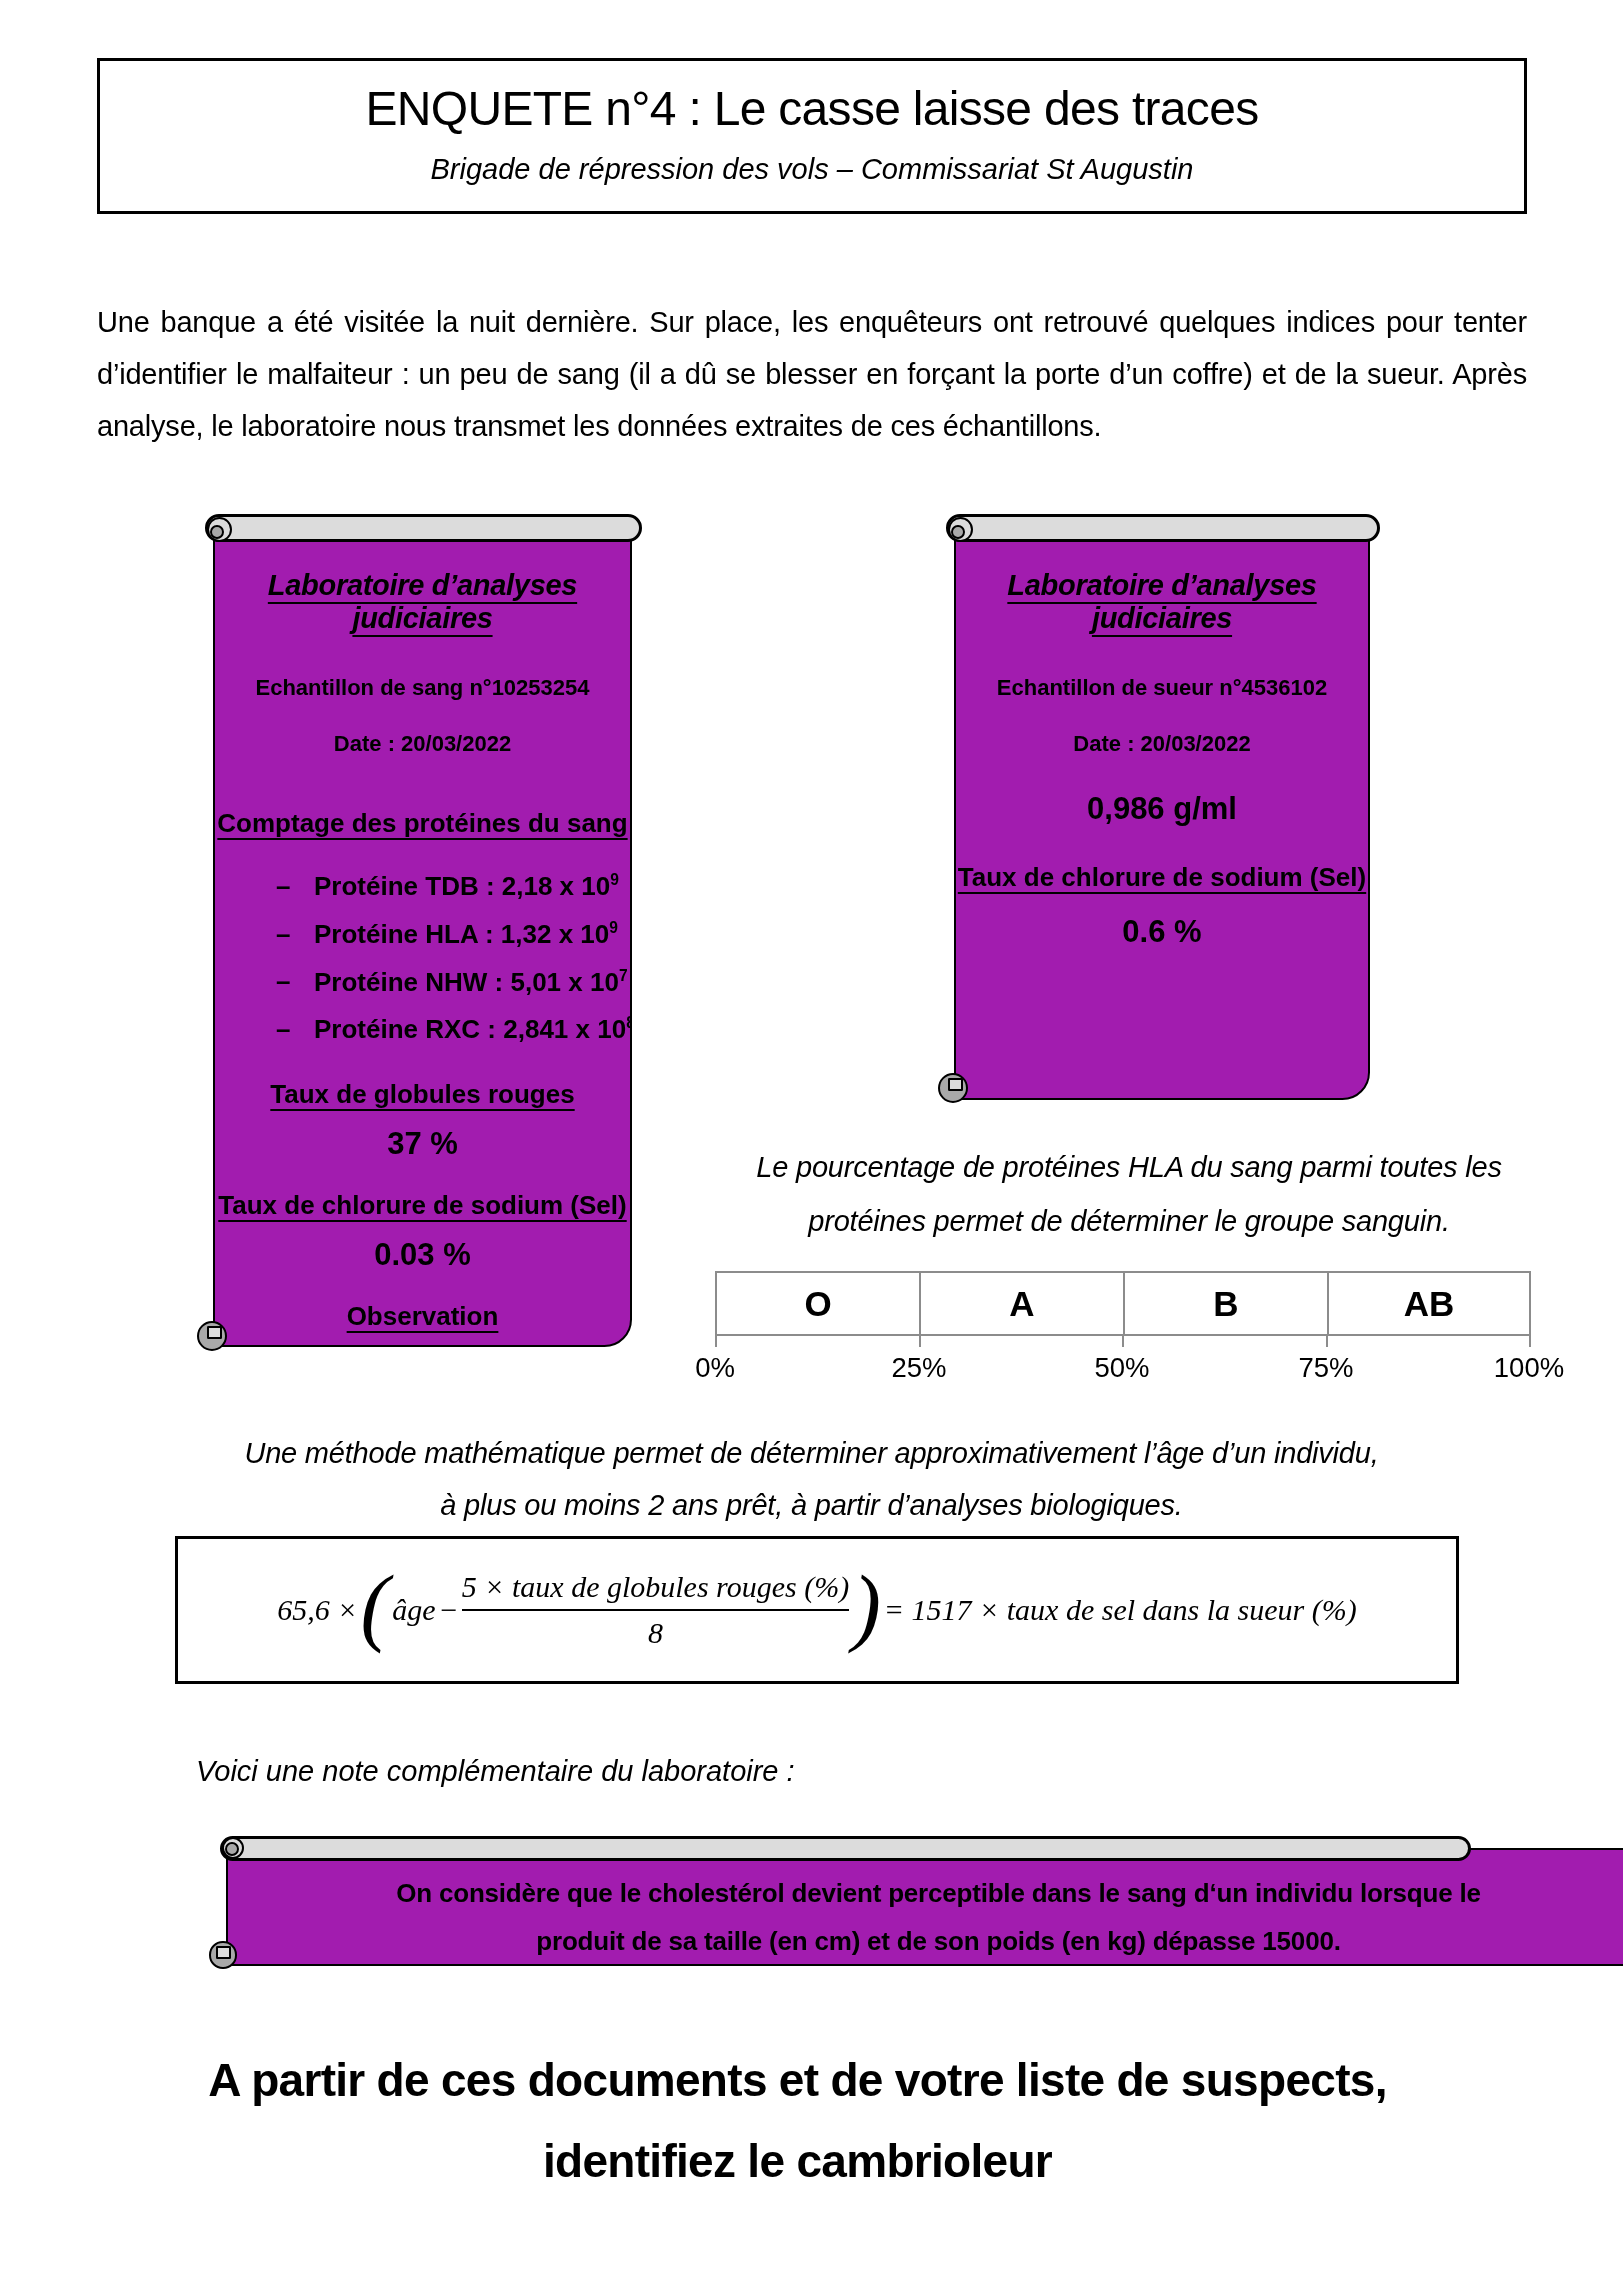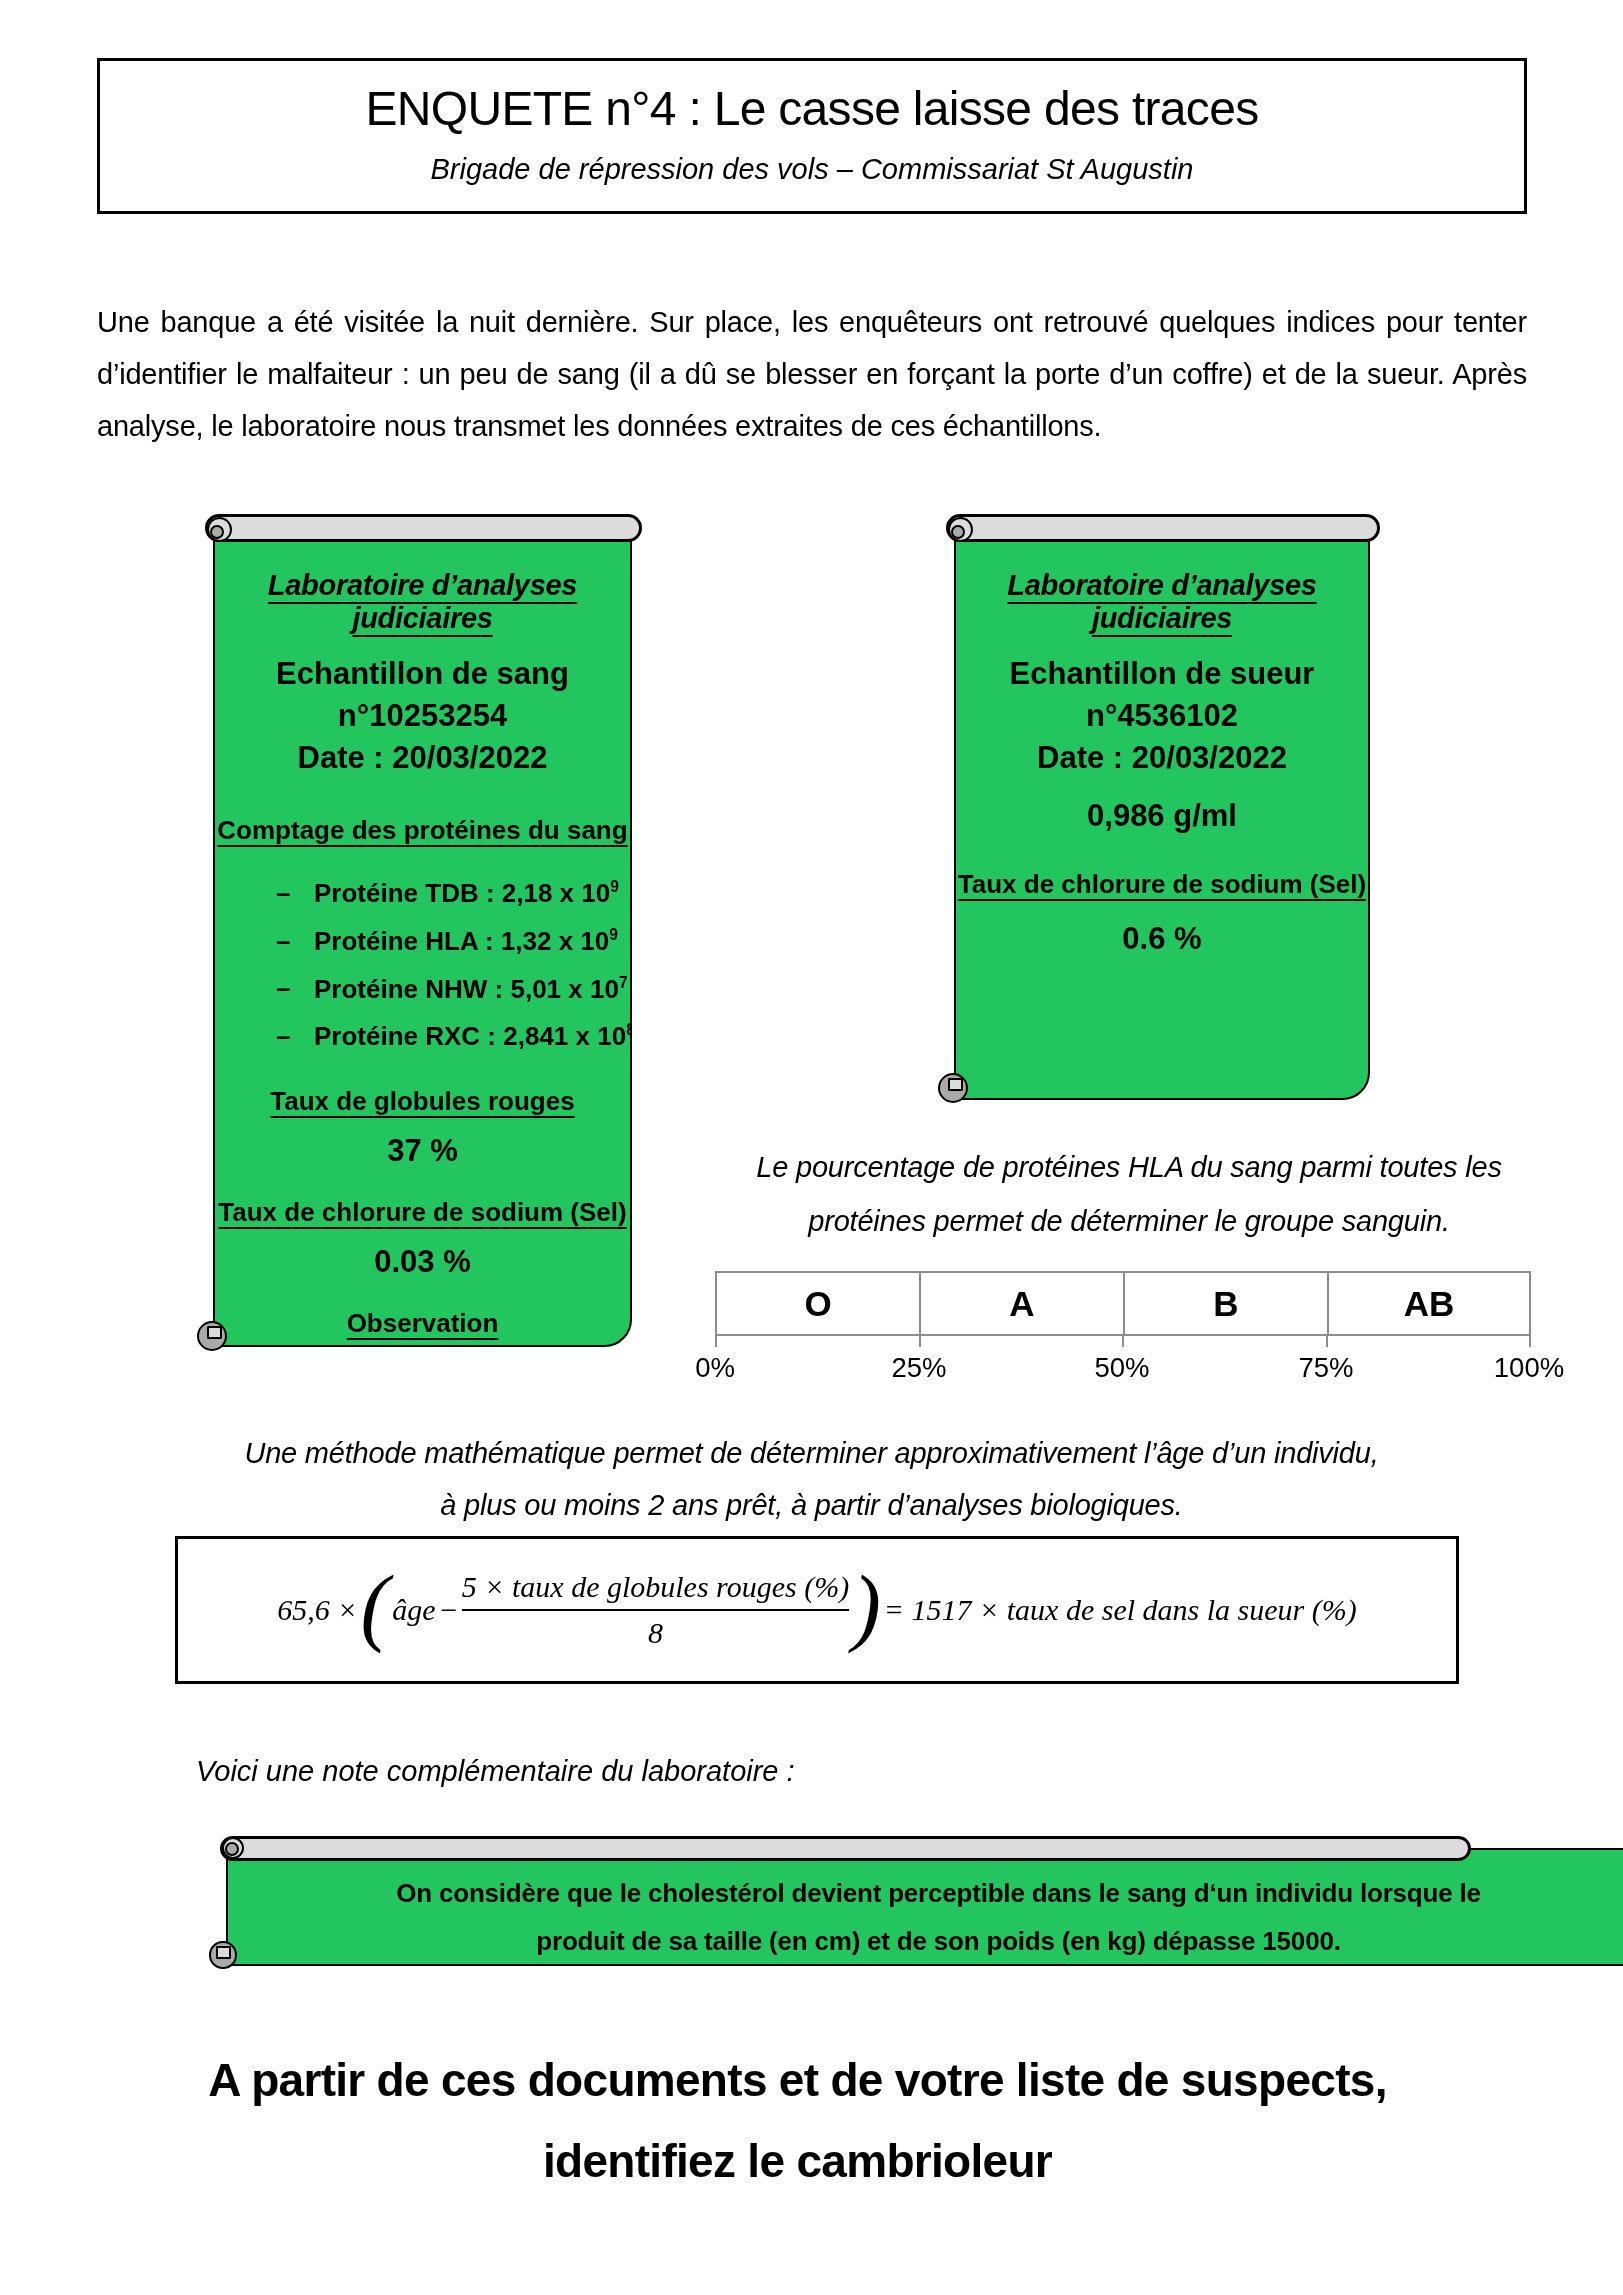--- a/index.html
+++ b/index.html
@@ -23,21 +23,21 @@
     font-size:29px; line-height:52px; text-align:justify; letter-spacing:-0.2px;
   }
 
   
   .scroll { position:absolute; }
   .scroll .pill {
     position:absolute; background:#dcdcdc; border:3.3px solid #000;
     border-radius:654px; z-index:2;
   }
   .scroll .body {
-    position:absolute; background:#22c55e; border:2.6px solid #000;
+    position:absolute; background:#a21caf; border:2.6px solid #000;
     border-radius:0 0 27.5px 0; z-index:1; overflow:hidden; text-align:center;
   }
   .curl-top {
     position:absolute; width:25px; height:25px; border:2.6px solid #000;
     border-radius:50%; background:#dcdcdc; z-index:3;
   }
   .curl-top::after {
     content:""; position:absolute; left:1.3px; bottom:1.3px; width:9.8px; height:9.8px;
     border:2px solid #000; border-radius:50%; background:#a9a9a9;
   }
@@ -62,21 +62,21 @@
   .scroll-sweat .curl-top { left:6.5px; top:3.3px; }
   .scroll-sweat .body { left:13px; top:13.7px; width:416px; height:572px; }
   .scroll-sweat .curl-bottom { left:-2.6px; top:559px; }
 
   
   .lab-title {
     margin-top:39px; font-size:29px; font-style:italic; font-weight:600;
     text-decoration:underline; text-decoration-thickness:2px; text-underline-offset:6.5px;
     letter-spacing:-0.3px;
   }
-  .sample-block { margin-top:18px; font-size:31px; font-weight:600; line-height:42px; }
+  .sample-block { margin-top:25px; font-size:22px; font-weight:600; line-height:56px; }
   .sec-heading {
     font-size:26px; font-weight:600; line-height:34px;
     text-decoration:underline; text-decoration-thickness:2px; text-underline-offset:5.9px;
   }
   .scroll-blood .sec-heading.first { margin-top:34px; }
   .scroll-blood .sec-heading { margin-top:27.5px; }
   .scroll-sweat .sec-heading.first { margin-top:37px; }
   .scroll-sweat .sec-heading { margin-top:34px; }
   .value-line { margin-top:14.4px; font-size:31px; font-weight:700; line-height:35px; }
   .scroll-sweat .value-line { margin-top:19.6px; }

